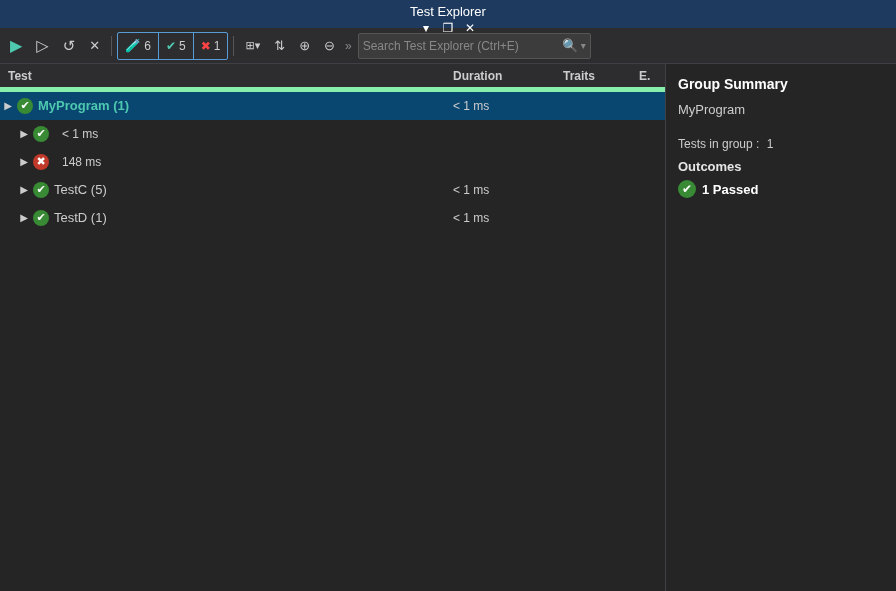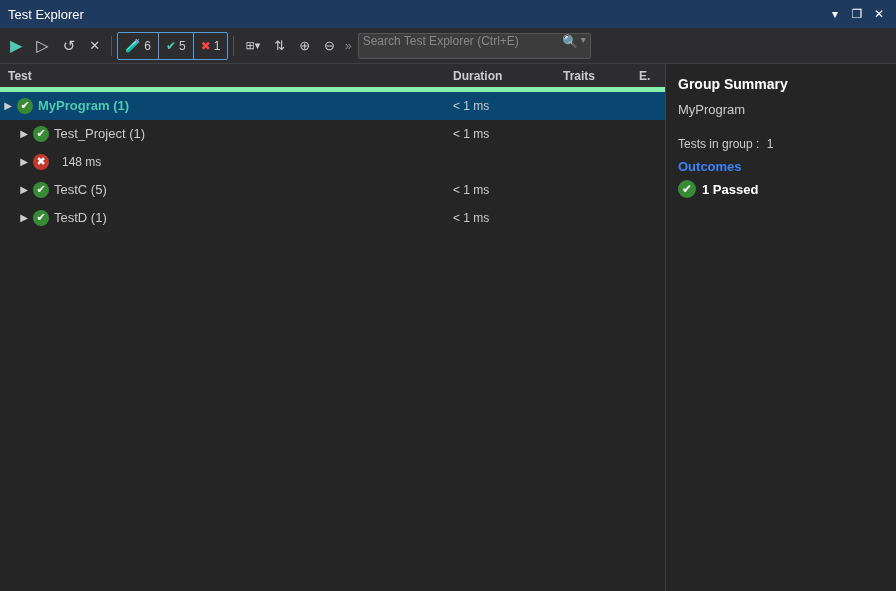--- a/index.html
+++ b/index.html
@@ -6,20 +6,21 @@
     body { font-family: 'Segoe UI', Arial, sans-serif; font-size: 13px; background: #2d2d30; }
 
     .title-bar {
       background: #1e3a5f;
       color: #ffffff;
       display: flex;
       align-items: center;
       justify-content: space-between;
       padding: 4px 8px;
       height: 28px;
+      flex-direction: column;
     }
     .title-bar-title { font-size: 13px; }
     .title-bar-controls { display: flex; gap: 4px; }
     .title-bar-btn {
       width: 18px; height: 18px;
       background: transparent;
       border: none;
       color: #fff;
       cursor: pointer;
       font-size: 12px;
@@ -60,21 +61,21 @@
       cursor: pointer;
       padding: 2px 7px;
       font-size: 12px;
       display: flex; align-items: center; gap: 3px;
       height: 26px;
     }
     .btn-group-item:not(:last-child) { border-right: 1px solid #569cd6; }
 
     .search-box {
       display: flex;
-      align-items: flex-start;
+      align-items: center;
       background: #3c3c3c;
       border: 1px solid #555;
       border-radius: 2px;
       padding: 0 4px;
       height: 26px;
       margin-left: 4px;
     }
     .search-input {
       background: transparent;
       border: none;
@@ -226,21 +227,21 @@
       color: #cccccc;
       font-size: 13px;
       margin-bottom: 20px;
     }
     .side-label {
       color: #cccccc;
       font-size: 12px;
       margin-bottom: 8px;
     }
     .side-section-title {
-      color: #3b82f6;
+      color: #e5e5e5;
       font-size: 13px;
       font-weight: 600;
       margin-bottom: 6px;
     }
     .side-outcome {
       display: flex;
       align-items: center;
       gap: 6px;
       color: #cccccc;
       font-size: 13px;
@@ -317,21 +318,20 @@
         <span class="row-duration">&lt; 1 ms</span>
         <span class="row-traits"></span>
         <span class="row-e"></span>
       </div>
 
       <div class="test-row">
         <span class="row-expand" style="margin-left:16px;">▶</span>
         <span class="row-icon">
           <span class="icon-check">✔</span>
         </span>
-        <span class="row-name">Test_Project (1)</span>
         <span class="row-duration">&lt; 1 ms</span>
         <span class="row-traits"></span>
         <span class="row-e"></span>
       </div>
 
       <div class="test-row">
         <span class="row-expand" style="margin-left:16px;">▶</span>
         <span class="row-icon">
           <span class="icon-error">✖</span>
         </span>

